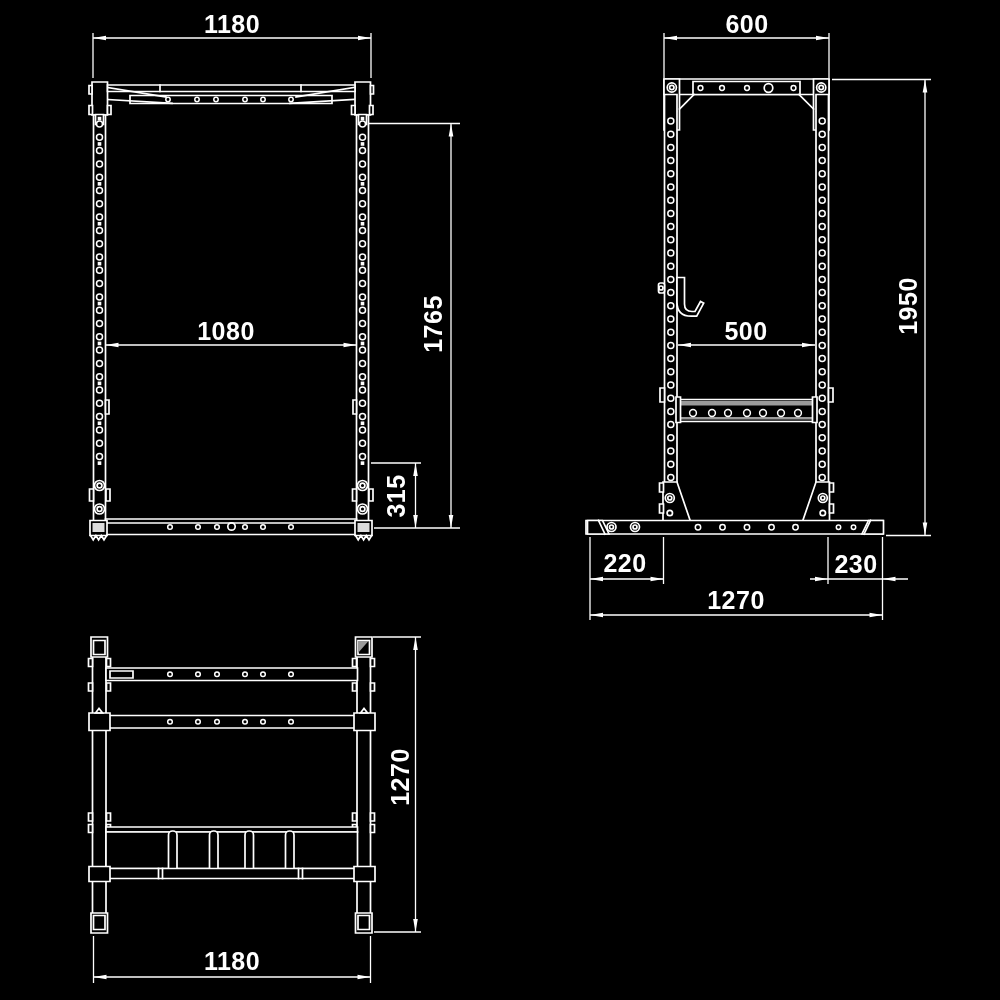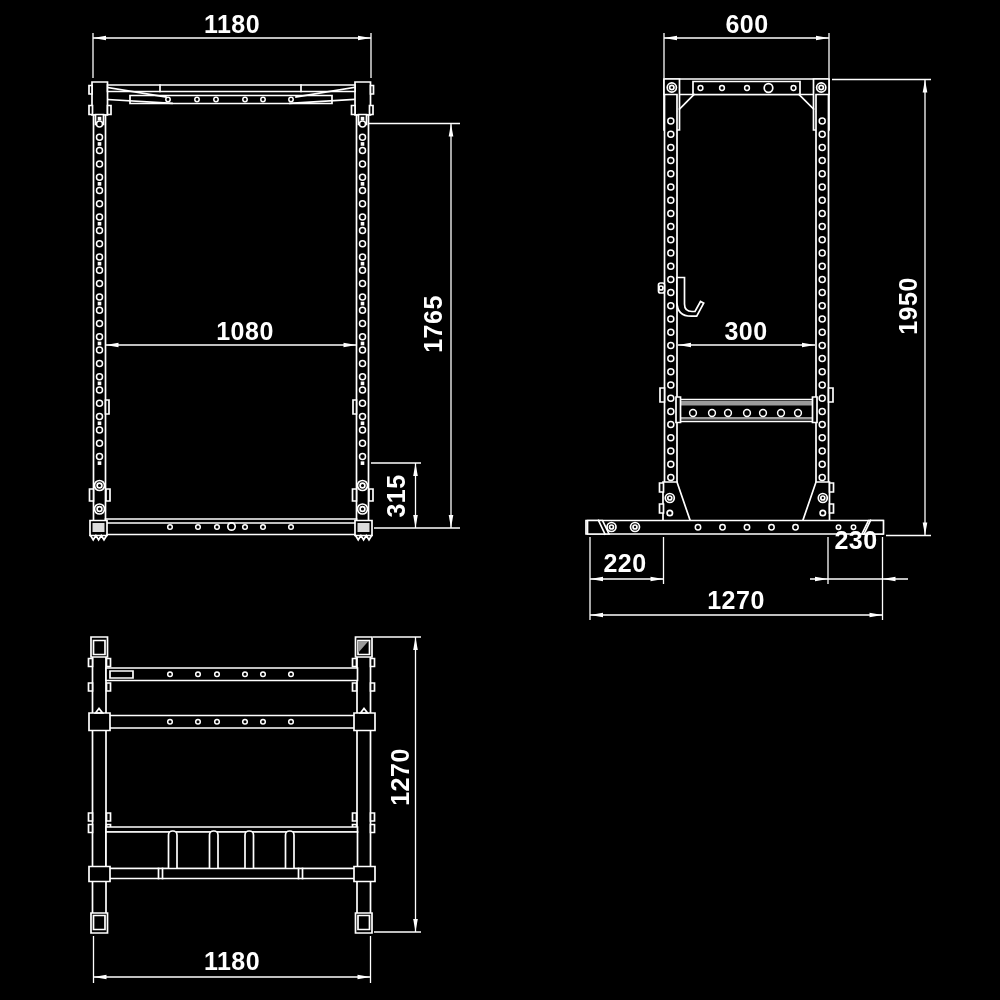--- a/index.html
+++ b/index.html
@@ -456,25 +456,25 @@
           <circle cx="198" cy="721.8" r="2.3"></circle>
           <circle cx="217" cy="721.8" r="2.3"></circle>
           <circle cx="245" cy="721.8" r="2.3"></circle>
           <circle cx="263" cy="721.8" r="2.3"></circle>
           <circle cx="291" cy="721.8" r="2.3"></circle>
         </g>
   </g>
 </svg>
 
 <span class="dimlabel" style="left:232px;top:24px">1180</span>
-<span class="dimlabel" style="left:245px;top:331px">1080</span>
+<span class="dimlabel" style="left:226px;top:331px">1080</span>
 <span class="dimlabel v" style="left:433px;top:324px">1765</span>
 <span class="dimlabel v" style="left:396px;top:496px">315</span>
 <span class="dimlabel" style="left:747px;top:24px">600</span>
-<span class="dimlabel" style="left:746px;top:331px">300</span>
+<span class="dimlabel" style="left:746px;top:331px">500</span>
 <span class="dimlabel v" style="left:908px;top:306px">1950</span>
 <span class="dimlabel" style="left:625px;top:563px">220</span>
-<span class="dimlabel" style="left:856px;top:540px">230</span>
+<span class="dimlabel" style="left:856px;top:564px">230</span>
 <span class="dimlabel" style="left:736px;top:600px">1270</span>
 <span class="dimlabel v" style="left:400px;top:777px">1270</span>
 <span class="dimlabel" style="left:232px;top:961px">1180</span>
 
 </div>
 
 </body></html>

